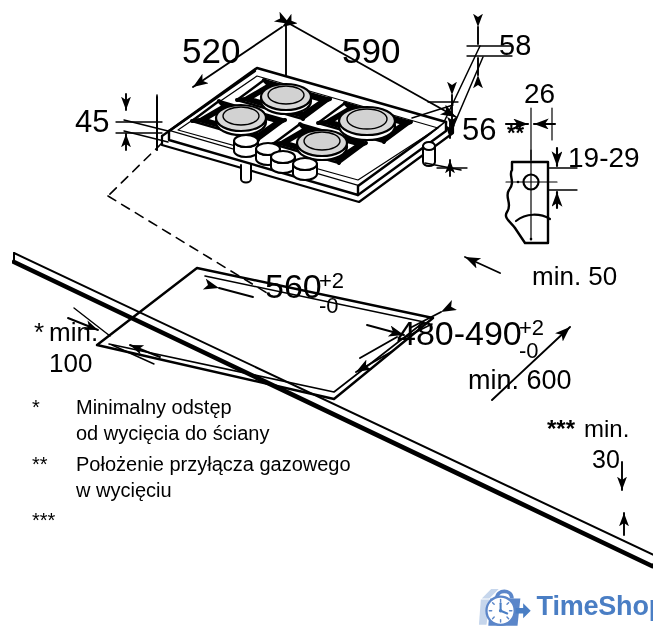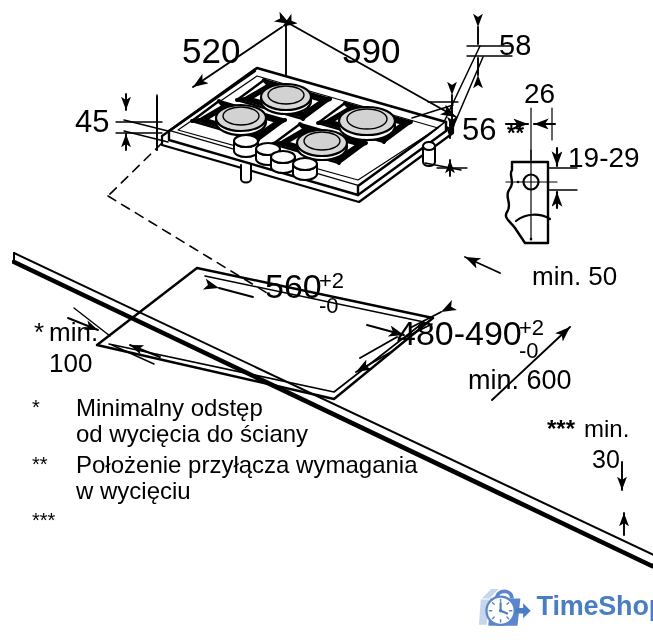--- a/index.html
+++ b/index.html
@@ -4,21 +4,21 @@
 <style>
   html,body{margin:0;padding:0;background:#ffffff;}
   body{width:653px;height:640px;position:relative;overflow:hidden;
        font-family:"Liberation Sans",sans-serif;color:#000;}
   #stage{position:absolute;left:12px;top:0;width:653px;height:640px;}
   svg.layer{position:absolute;left:0;top:0;width:653px;height:640px;}
   .dimtext{font-family:"Liberation Sans",sans-serif;font-weight:400;fill:#000;}
   .legend{position:absolute;left:0;top:0;width:653px;height:640px;pointer-events:none;}
   .lg-row{position:absolute;display:flex;align-items:flex-start;}
   .lg-mark{width:44px;flex:0 0 44px;font-size:20px;line-height:25px;}
-  .lg-body{font-size:24px;line-height:25.5px;white-space:pre-line;}
+  .lg-body{font-size:20px;line-height:25.5px;white-space:pre-line;}
   .logo{position:absolute;left:466px;top:578px;width:187px;height:56px;
         display:flex;align-items:center;text-align:center;}
   .logo-text{font-size:27px;font-weight:700;color:#4a7ec4;letter-spacing:-0.2px;
              margin-left:4px;font-family:"Liberation Sans",sans-serif;}
 </style>
 </head>
 <body>
 
 <div id="stage">
 
@@ -257,21 +257,21 @@
   </svg>
 
   <div class="legend">
     <div class="lg-row" style="left:20px;top:395px;width:520px;">
       <div class="lg-mark">*</div>
       <div class="lg-body">Minimalny odstęp
 od wycięcia do ściany</div>
     </div>
     <div class="lg-row" style="left:20px;top:452px;width:520px;">
       <div class="lg-mark">**</div>
-      <div class="lg-body">Położenie przyłącza wymagania
+      <div class="lg-body">Położenie przyłącza gazowego
 w wycięciu</div>
     </div>
     <div class="lg-row" style="left:20px;top:508px;width:600px;">
       <div class="lg-mark">***</div>
     </div>
   </div>
 
   <div class="logo">
     <svg width="58" height="52" viewBox="0 0 58 52">
 

